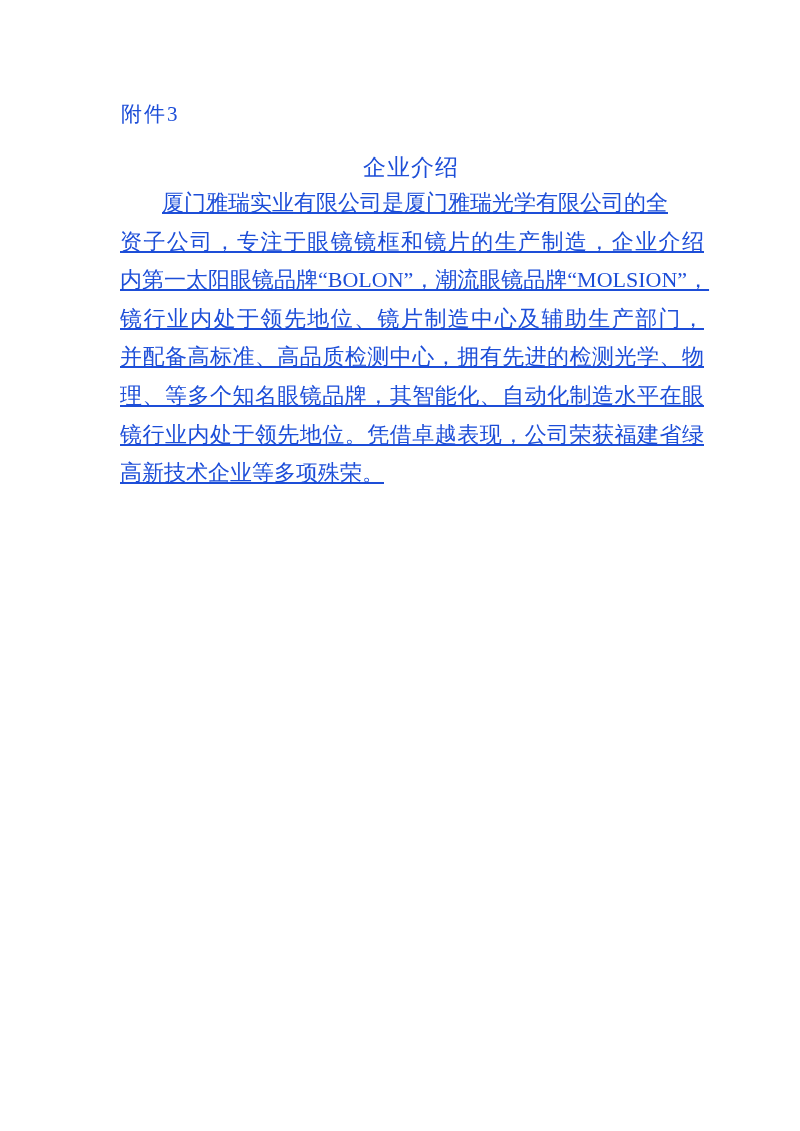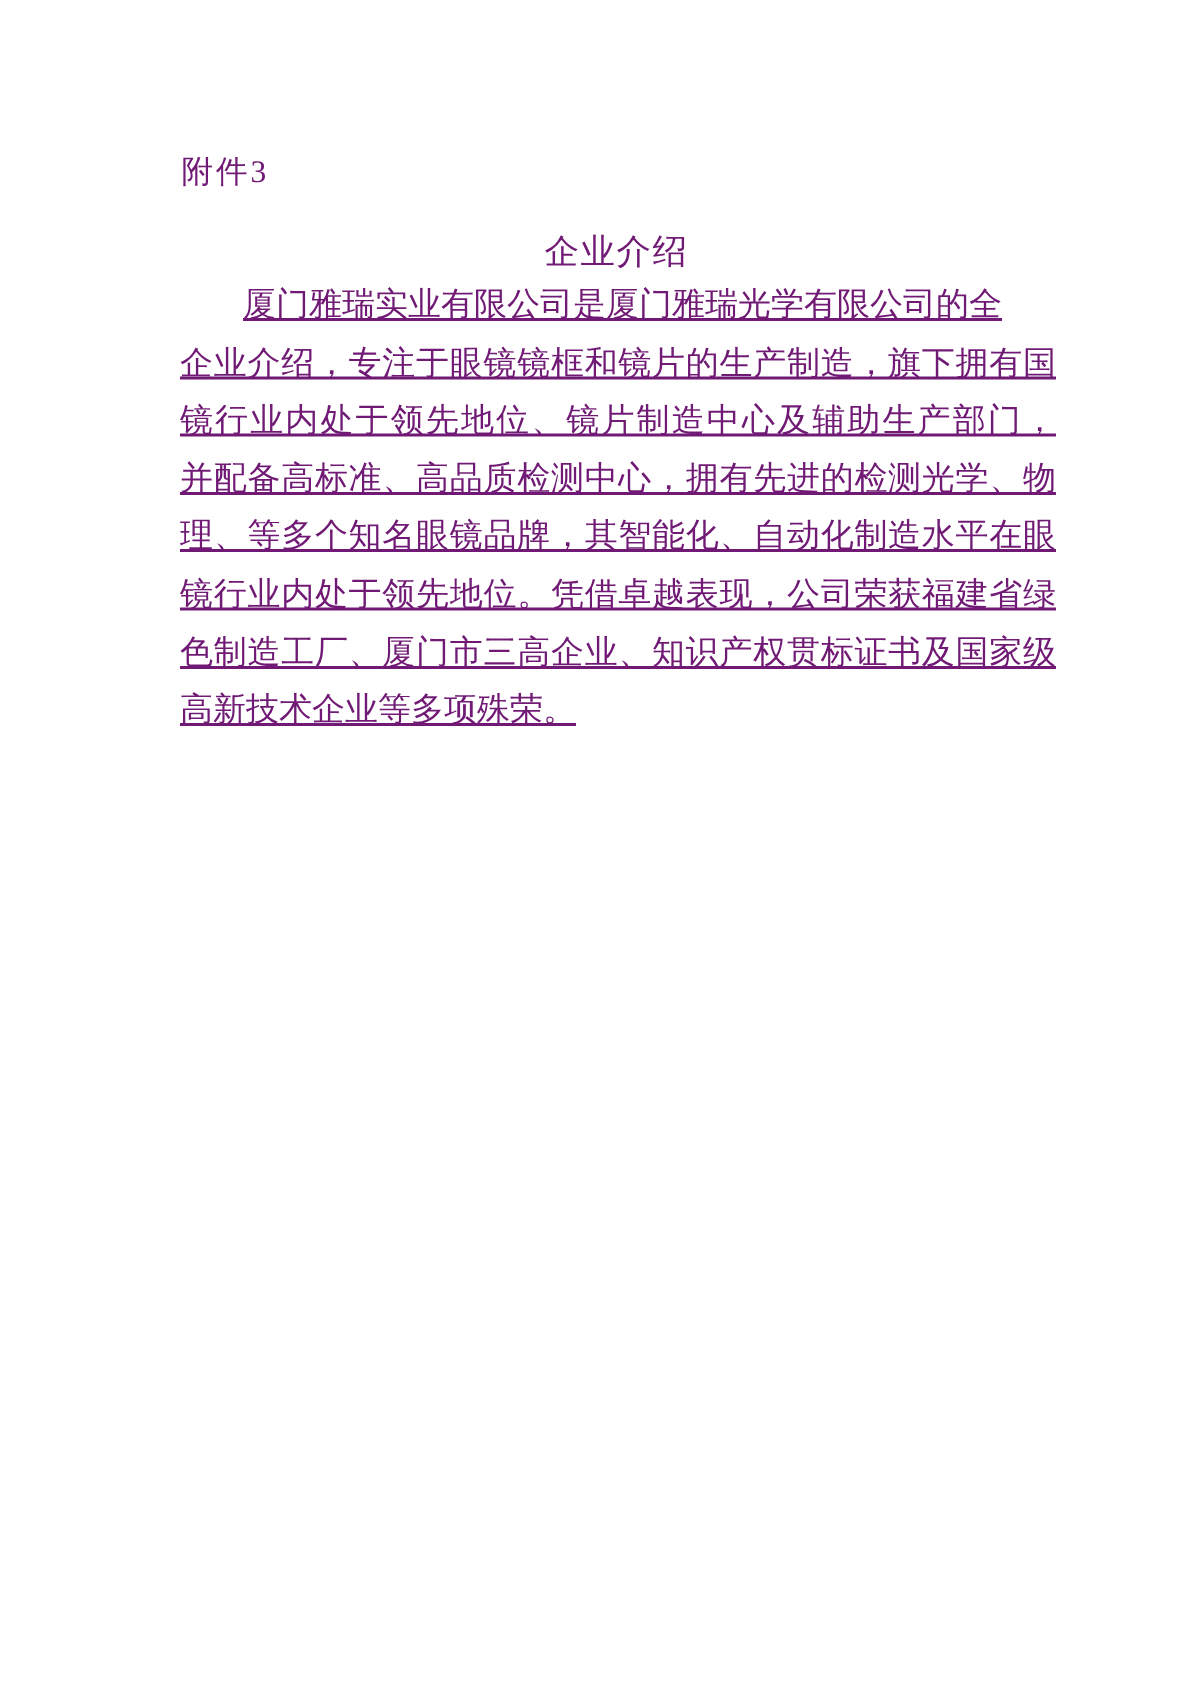--- a/index.html
+++ b/index.html
@@ -10,21 +10,21 @@
     width: 800px;
     height: 1131px;
     background: #ffffff;
     overflow: hidden;
   }
   .page {
     position: relative;
     width: 800px;
     height: 1131px;
     background: #ffffff;
-    color: #701a75;
+    color: #1d4ed8;
     font-family: "Liberation Serif", "DejaVu Serif", serif;
   }
   .attachment-label {
     position: absolute;
     left: 121px;
     top: 101px;
     font-size: 21px;
     line-height: 26px;
     letter-spacing: 2px;
     white-space: nowrap;
@@ -68,22 +68,22 @@
 <body>
 
 <div class="page">
 
   <div class="attachment-label">附件3</div>
 
   <h1 class="doc-title">企业介绍</h1>
 
   <div class="paragraph">
     <div class="para-line first">厦门雅瑞实业有限公司是厦门雅瑞光学有限公司的全</div>
-    <div class="para-line">企业介绍，专注于眼镜镜框和镜片的生产制造，旗下拥有国</div>
+    <div class="para-line">资子公司，专注于眼镜镜框和镜片的生产制造，企业介绍</div>
+    <div class="para-line">内第一太阳眼镜品牌“BOLON”，潮流眼镜品牌“MOLSION”，</div>
     <div class="para-line">镜行业内处于领先地位、镜片制造中心及辅助生产部门，</div>
     <div class="para-line">并配备高标准、高品质检测中心，拥有先进的检测光学、物</div>
     <div class="para-line">理、等多个知名眼镜品牌，其智能化、自动化制造水平在眼</div>
     <div class="para-line">镜行业内处于领先地位。凭借卓越表现，公司荣获福建省绿</div>
-    <div class="para-line">色制造工厂、厦门市三高企业、知识产权贯标证书及国家级</div>
     <div class="para-line last">高新技术企业等多项殊荣。</div>
   </div>
 
 </div>
 
 </body></html>

